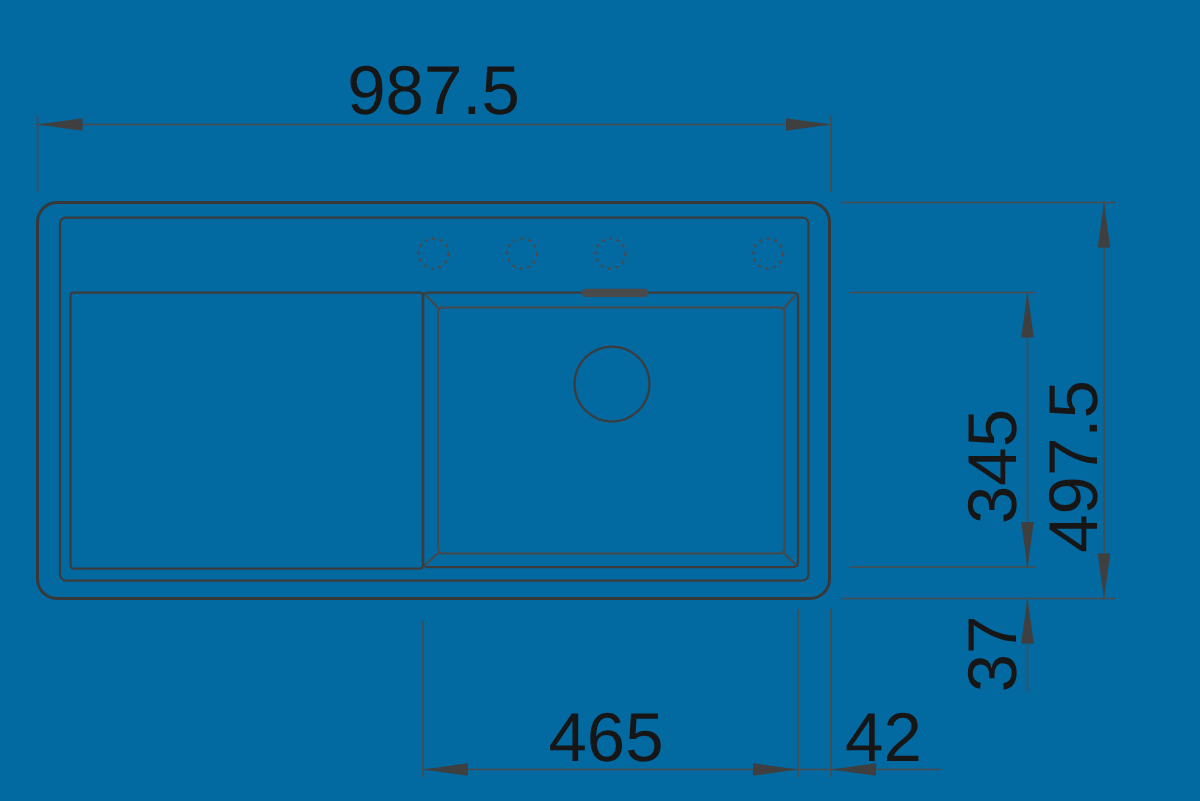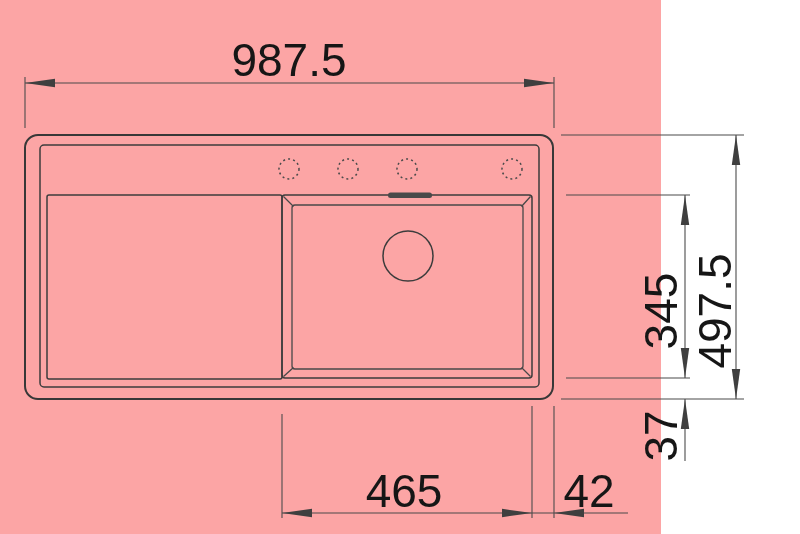--- a/index.html
+++ b/index.html
@@ -5,23 +5,23 @@
   html, body {
     margin: 0;
     padding: 0;
     background: #ffffff;
     width: 800px;
     height: 534px;
     overflow: hidden;
   }
   .stage {
     position: relative;
-    width: 661px;
+    width: 800px;
     height: 534px;
-    background: #fca5a5;
+    background: #0369a1;
   }
   svg { display: block; }
   
   .obj  { fill: none; stroke: #3c3c3c; stroke-width: 1.5; stroke-linejoin: round; }
   .obj-heavy { fill: none; stroke: #383838; stroke-width: 2; stroke-linejoin: round; }
   .obj-light { fill: none; stroke: #484848; stroke-width: 1.3; }
   .hole { fill: none; stroke: #4a4a4a; stroke-width: 1.5; stroke-dasharray: 2 3.1; }
   .slot { fill: #4a4a4a; stroke: none; }
   
   .dim  { fill: none; stroke: #4b4b4b; stroke-width: 1.1; }

